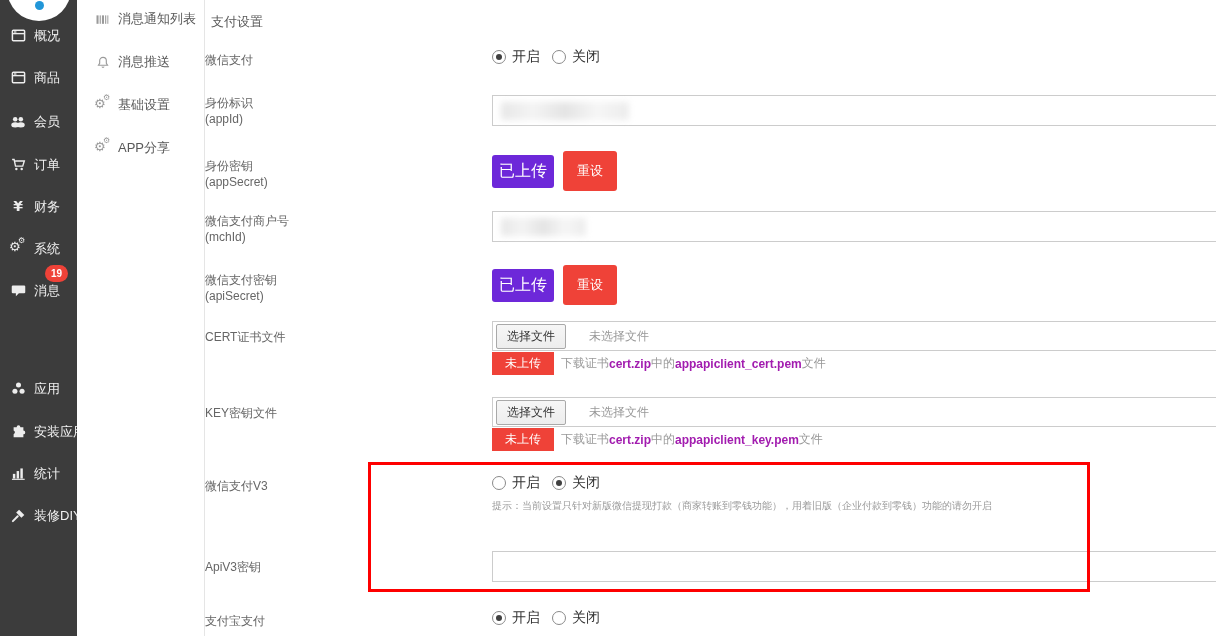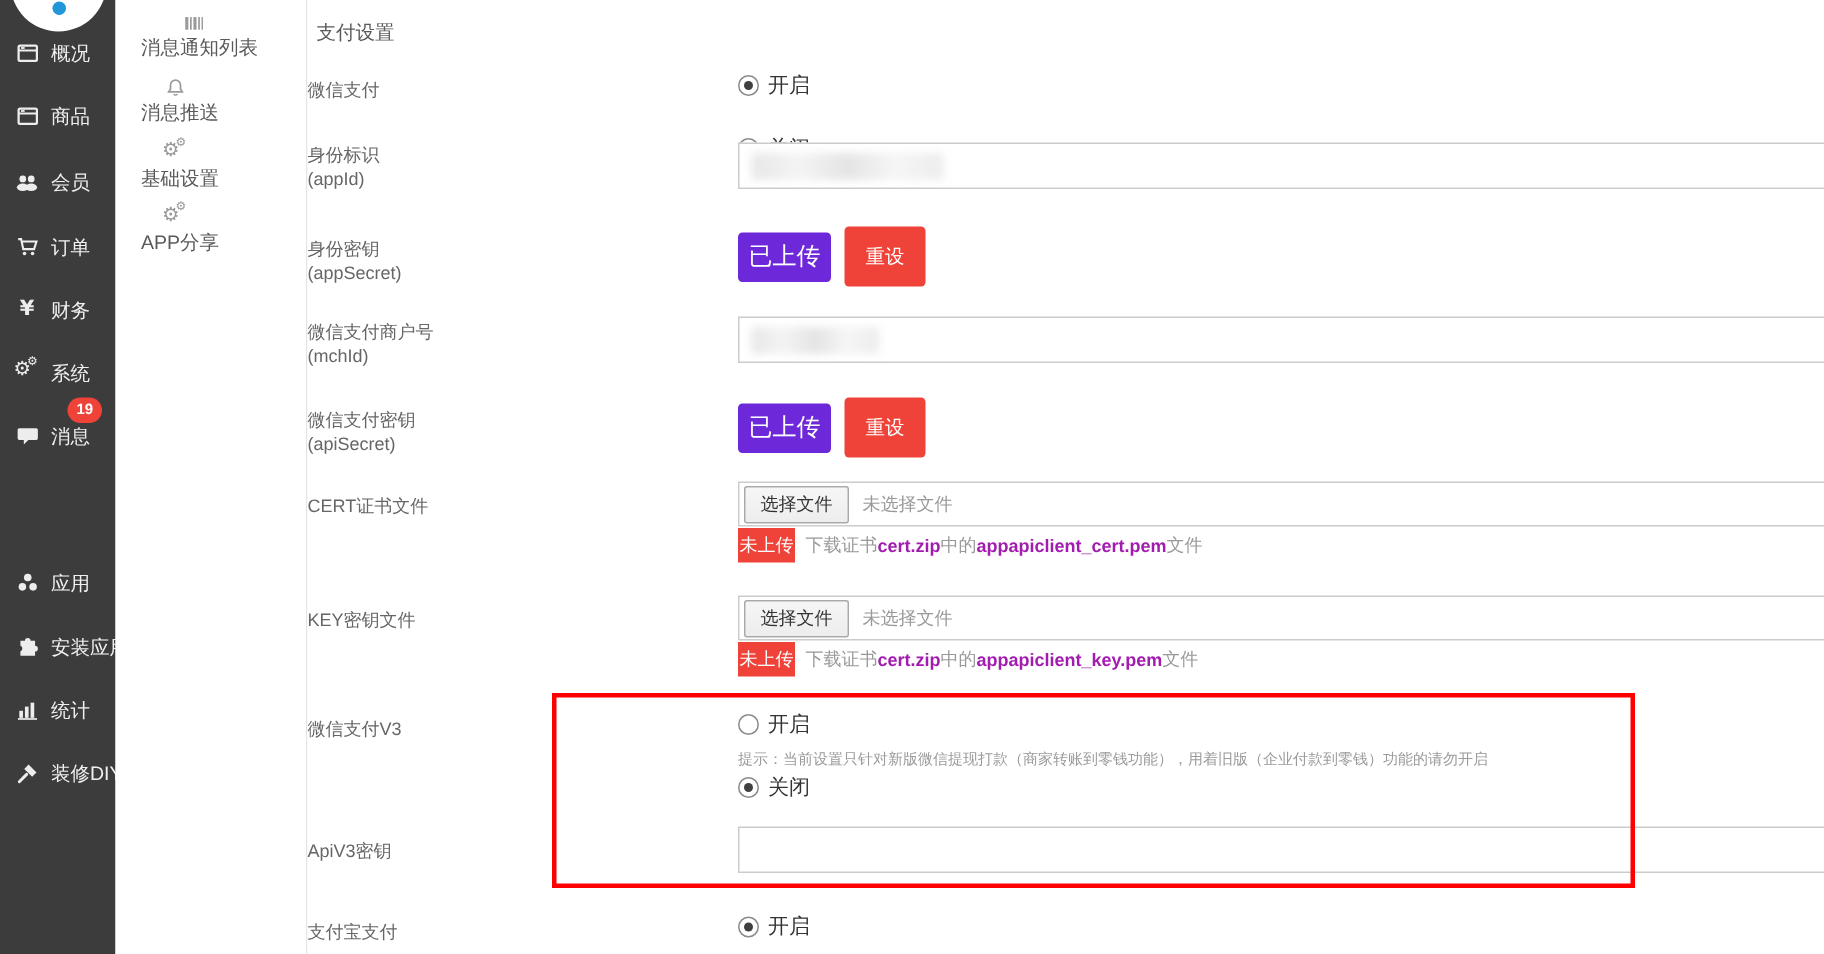--- a/index.html
+++ b/index.html
@@ -14,50 +14,50 @@
   .side-item { position:absolute; left:9px; display:flex; align-items:flex-start; height:20px; color:#f0f0f0; font-size:13px; cursor:pointer; white-space:nowrap; }
   .side-item .ic { width:18px; height:16px; display:inline-flex; align-items:center; justify-content:center; margin-right:7px; }
   .glyph-icon { font-family:"DejaVu Sans",sans-serif; color:#ededed; font-size:14px; line-height:1; }
   .gear-wrap { position:relative; width:18px; height:16px; }
   .gear-main { position:absolute; left:0; top:0; font-size:13px; }
   .gear-small { position:absolute; left:9px; top:-3px; font-size:8px; }
   .msg-badge { position:absolute; left:45px; top:265px; min-width:23px; height:17px; border-radius:9px; background:#ef4238; color:#fff; font-size:10px; font-weight:bold; display:flex; align-items:center; justify-content:center; padding:0 5px; z-index:3; }
 
   
   .submenu { position:absolute; left:77px; top:0; width:128px; height:636px; background:#fff; border-right:1px solid #e5e5e5; }
-  .sub-item { position:absolute; left:17px; display:flex; align-items:center; height:22px; color:#595959; font-size:13px; cursor:pointer; white-space:nowrap;flex-direction:column; }
+  .sub-item { position:absolute; left:17px; display:flex; align-items:center; height:22px; color:#595959; font-size:13px; cursor:pointer; white-space:nowrap; }
   .sub-item .ic { width:17px; height:16px; display:inline-flex; align-items:center; justify-content:center; margin-right:7px; }
   .sub-item .glyph-icon { color:#9a9a9a; }
 
   
   .content { position:absolute; left:205px; top:0; right:0; bottom:0; background:#fff; }
   .page-title { position:absolute; left:6px; top:13px; font-size:13px; color:#595959; font-weight:normal; }
 
   .flabel { position:absolute; left:0; width:275px; color:#666; font-size:12px; line-height:16px; }
   .ctrl { position:absolute; left:287px; }
 
-  .radio-group { display:flex; align-items:center; gap:24px;flex-direction:column; }
+  .radio-group { display:flex; align-items:center; gap:12px; }
   .radio-opt { display:flex; align-items:center; gap:6px; font-size:14px; color:#333; cursor:pointer; }
   .radio { width:14px; height:14px; border:1px solid #8a8a8a; border-radius:50%; background:#fff; position:relative; display:inline-block; }
   .radio.checked::after { content:""; position:absolute; left:3px; top:3px; width:6px; height:6px; border-radius:50%; background:#404040; }
 
   .text-input { width:730px; height:31px; border:1px solid #ccc; background:#fff; display:flex; align-items:center; font-size:13px; color:#333; padding:0 8px; }
   input.text-input { outline:none; }
   .blur-val { height:18px; border-radius:2px; filter:blur(3px);
     background:linear-gradient(90deg,#e7e7e7 0%,#f4f4f4 25%,#e4e4e4 50%,#f6f6f6 75%,#ececec 100%); }
 
   .badge-green { display:inline-flex; align-items:center; background:#6d28d9; color:#fff; font-size:16px; padding:6px 7px; border-radius:3px; cursor:default; }
   .btn-red { display:inline-flex; align-items:center; background:#ef4238; color:#fff; font-size:13px; padding:11px 14px; border-radius:3px; margin-left:9px; cursor:pointer; border:none; }
 
   .file-box { width:730px; height:30px; border:1px solid #ccc; background:#fff; display:flex; align-items:center; }
   .file-btn { margin-left:3px; padding:3px 10px; font-size:12px; color:#333; background:linear-gradient(#f6f6f6,#ededed); border:1px solid #a9a9a9; border-radius:2px; cursor:pointer; white-space:nowrap; }
-  .file-placeholder { margin-left:9px; font-size:12px; color:#999; }
+  .file-placeholder { margin-left:23px; font-size:12px; color:#999; }
 
   .hint-line { display:flex; align-items:center; font-size:12px; color:#999; }
-  .badge-red-sm { display:inline-flex; align-items:center; background:#ef4238; color:#fff; font-size:12px; padding:3px 1px; margin-right:7px; cursor:default; }
+  .badge-red-sm { display:inline-flex; align-items:center; background:#ef4238; color:#fff; font-size:12px; padding:3px 13px; margin-right:7px; cursor:default; }
   .hint-strong { color:#a21caf; font-weight:bold; }
   .v3-hint { position:absolute; left:287px; font-size:10px; color:#9b9b9b; white-space:nowrap; }
 
   .red-outline { position:absolute; left:163px; top:462px; width:722px; height:130px; border:3px solid #fe0000; z-index:5; pointer-events:none; }
 
   svg { display:block; }
 </style>
 </head>
 <body>
 

